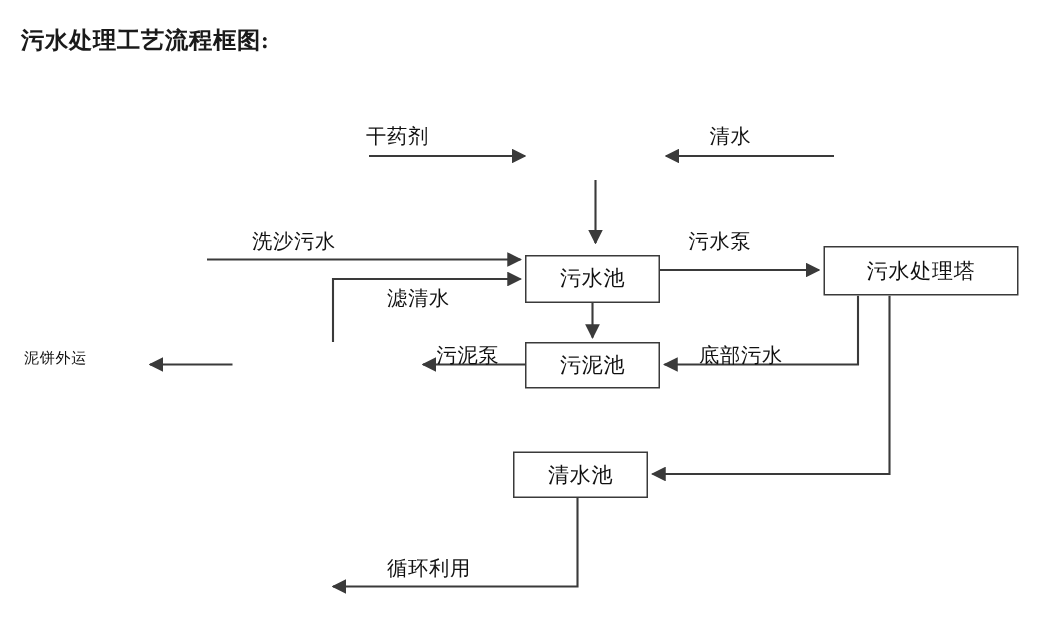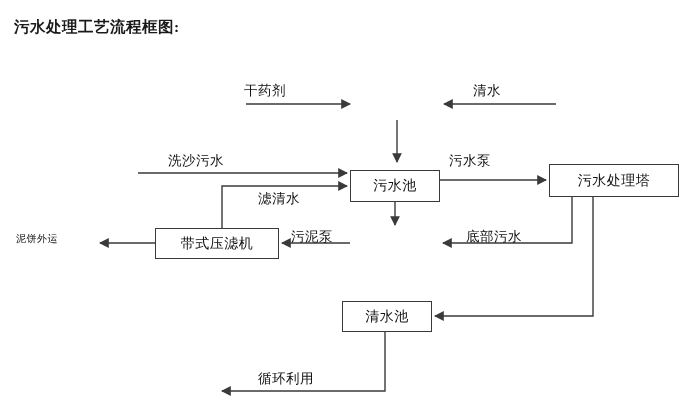--- a/index.html
+++ b/index.html
@@ -106,36 +106,36 @@
 
 
   <div class="node" style="left:350px; top:170px; width:90px; height:32px;">
     <span>污水池</span>
   </div>
 
   <div class="node" style="left:549px; top:164px; width:130px; height:33px;">
     <span>污水处理塔</span>
   </div>
 
-  <div class="node" style="left:155px; top:228px; width:124px; height:31px;">
-    <span>带式压滤机</span>
+
+  <div class="node" style="left:350px; top:228px; width:90px; height:31px;">
+    <span>污泥池</span>
   </div>
-
 
   <div class="node" style="left:342px; top:301px; width:90px; height:31px;">
     <span>清水池</span>
   </div>
 
   <div class="edge-label" style="left:244px; top:82px;">干药剂</div>
 
   <div class="edge-label" style="left:473px; top:82px;">清水</div>
 
   <div class="edge-label" style="left:168px; top:152px;">洗沙污水</div>
 
-  <div class="edge-label" style="left:449px; top:152px;">污水泵</div>
+  <div class="edge-label" style="left:459px; top:152px;">污水泵</div>
 
   <div class="edge-label" style="left:258px; top:190px;">滤清水</div>
 
   <div class="terminal-label" style="left:16px; top:232px;">泥饼外运</div>
 
   <div class="edge-label" style="left:291px; top:228px;">污泥泵</div>
 
   <div class="edge-label" style="left:466px; top:228px;">底部污水</div>
 
   <div class="edge-label" style="left:258px; top:370px;">循环利用</div>

